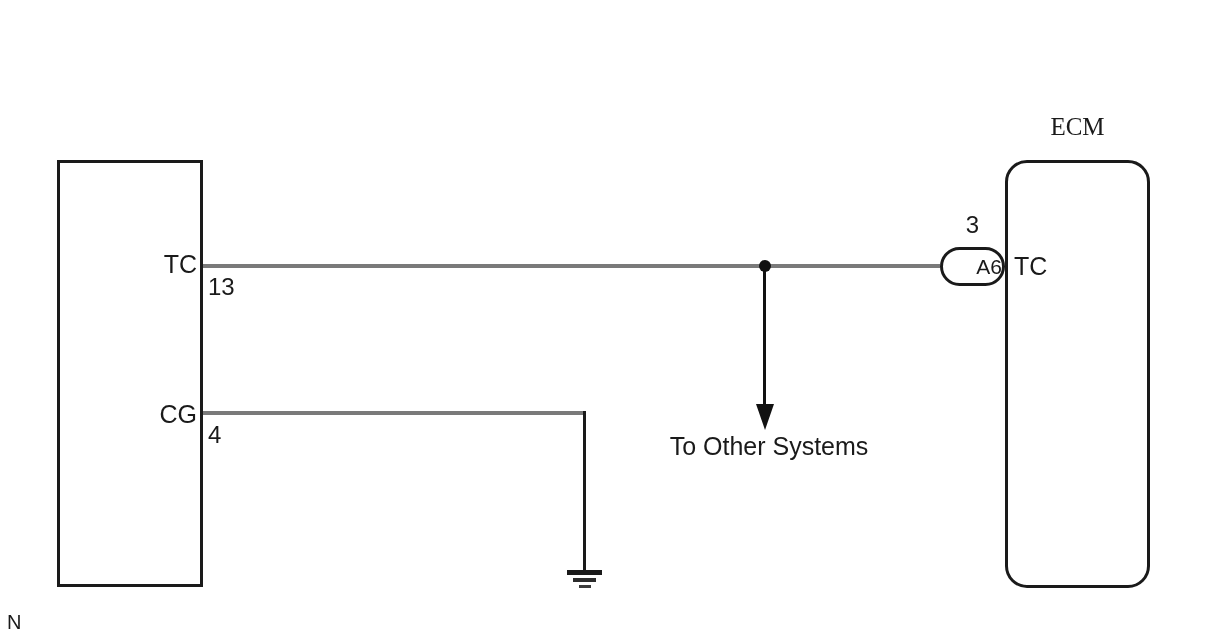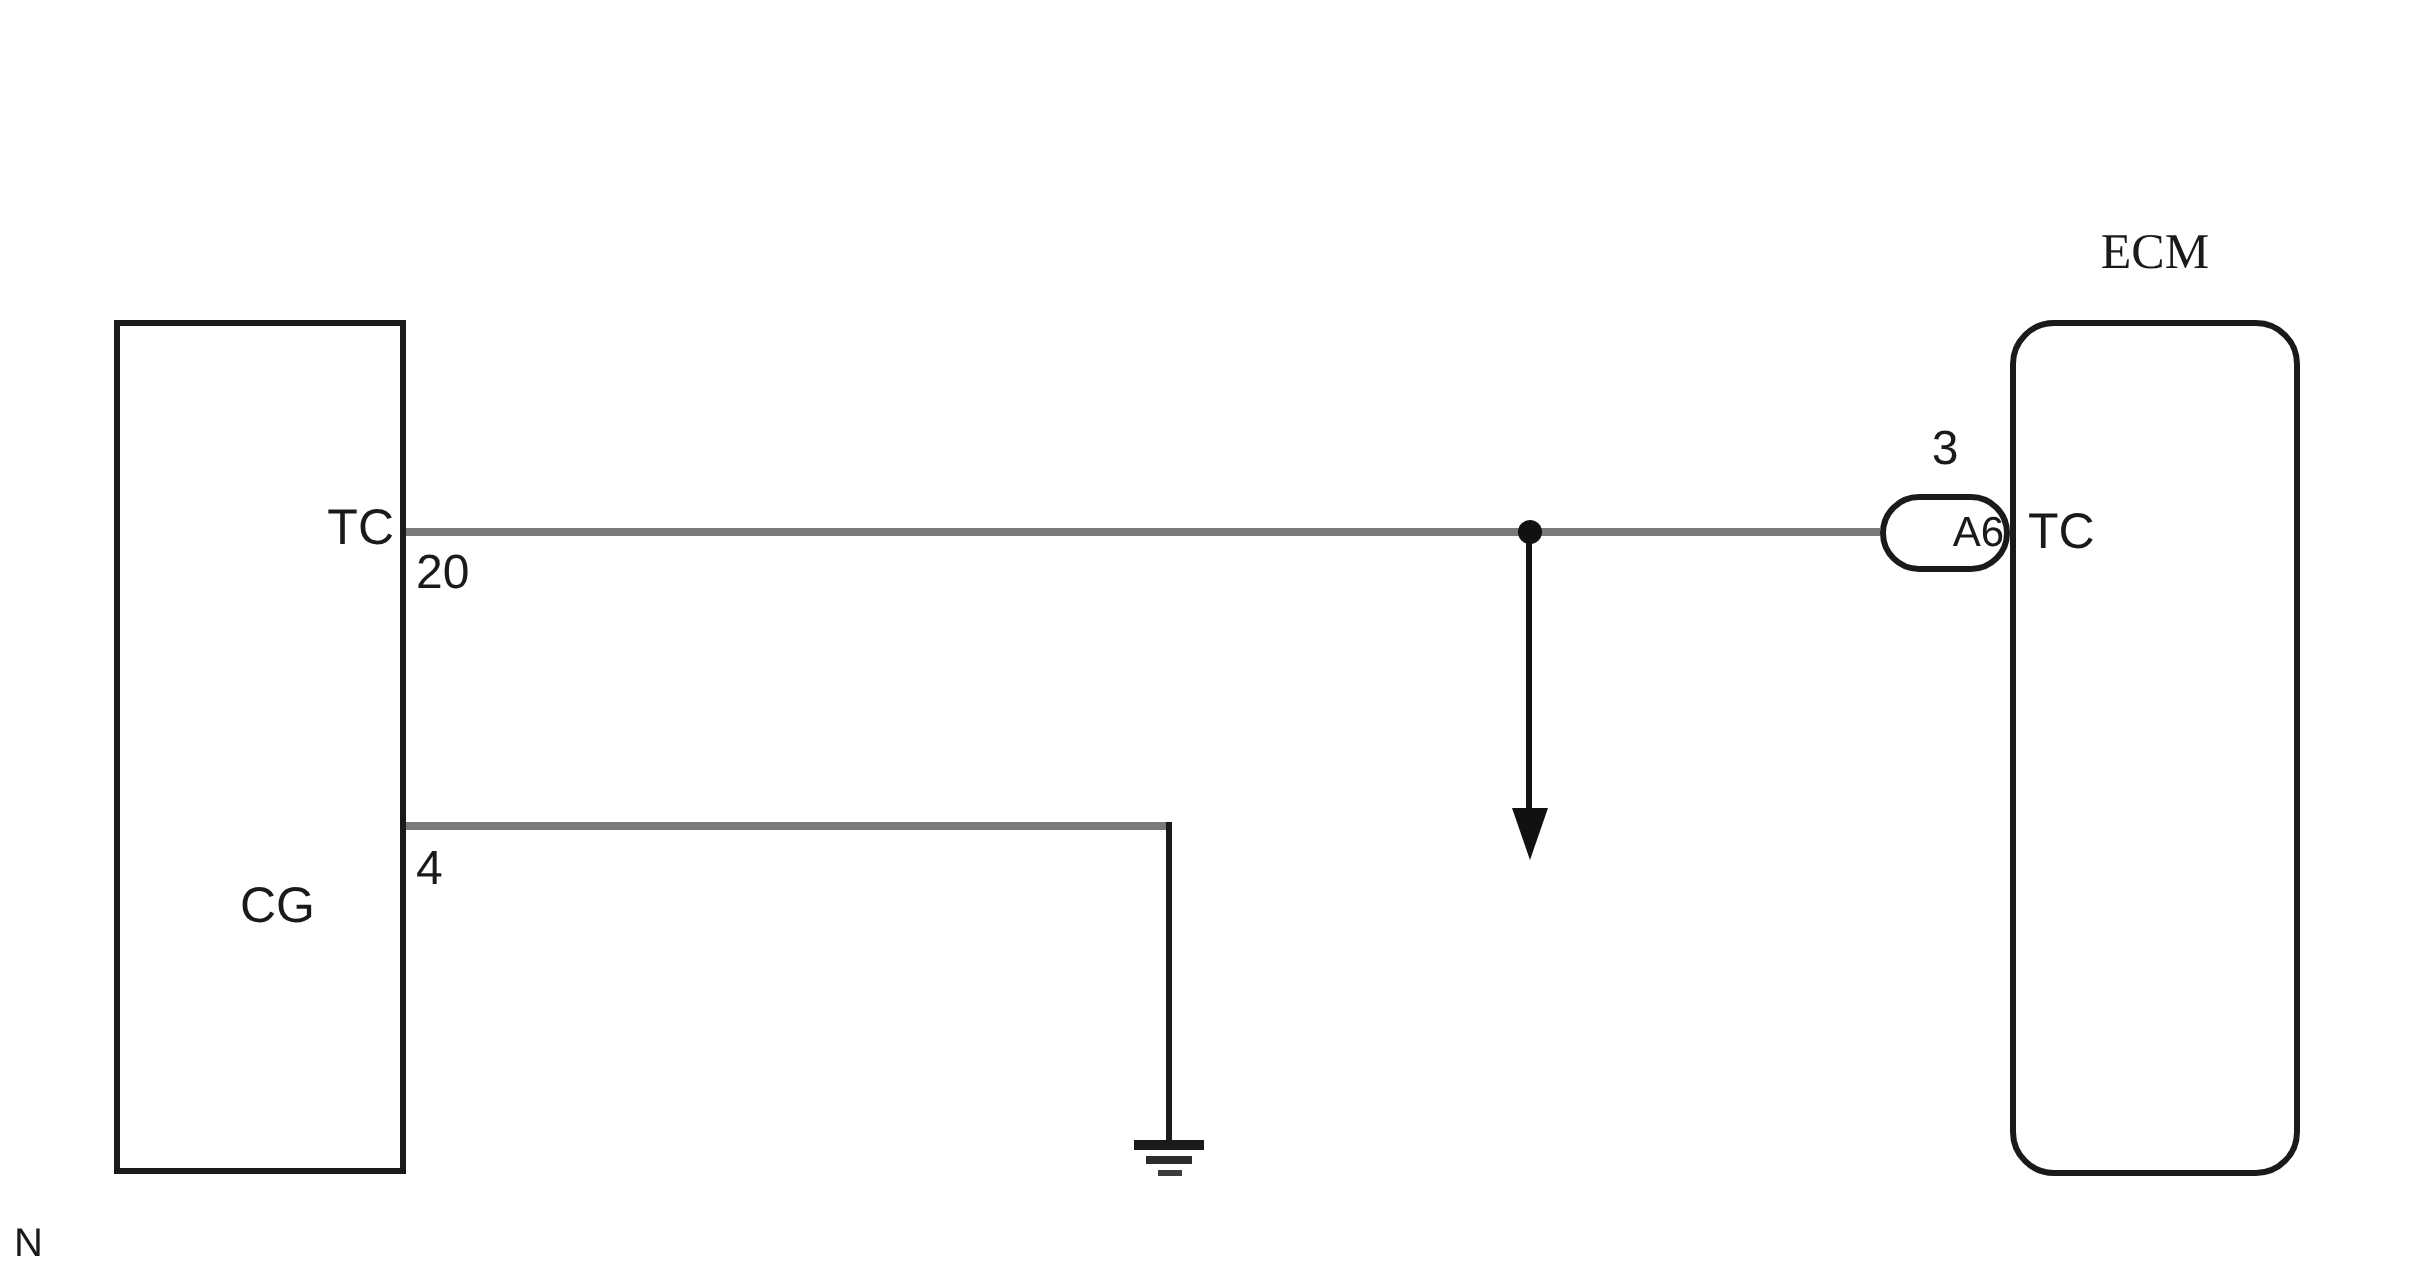--- a/index.html
+++ b/index.html
@@ -19,21 +19,21 @@
   }
   .abs{position:absolute;}
   .lbl{font-size:25px;line-height:1.12;color:var(--line);white-space:nowrap;}
   .num{font-size:24px;line-height:1;color:var(--line);white-space:nowrap;}
 
   
   .dlc3-box{left:57px;top:160px;width:146px;height:427px;border:3px solid var(--line);background:var(--bg);}
   .dlc3-title{left:96px;top:58px;}
   .pin-tc-label{left:120px;top:250px;width:77px;text-align:right;}
   .pin-tc-num{left:208px;top:275px;}
-  .pin-cg-label{left:120px;top:400px;width:77px;text-align:left;margin-top:39px;}
+  .pin-cg-label{left:120px;top:400px;width:77px;text-align:right;}
   .pin-cg-num{left:208px;top:423px;}
 
   
   .tc-wire{left:203px;top:264px;width:737px;height:4px;background:var(--wire);}
   .cg-wire{left:203px;top:411px;width:383px;height:4px;background:var(--wire);}
   .cg-drop{left:583px;top:411px;width:3px;height:160px;background:var(--line);}
 
   
   .gnd-bar1{left:567px;top:570px;width:35px;height:5px;background:var(--line);}
   .gnd-bar2{left:573px;top:578px;width:23px;height:4px;background:#2c2c2c;}
@@ -59,35 +59,36 @@
   .footnote{left:7px;top:612px;font-size:20px;line-height:1;}
 </style>
 </head>
 <body>
 
 <div class="canvas">
 
   <div class="abs dlc3-box"></div>
 
   <span class="abs lbl pin-tc-label">TC</span>
-  <span class="abs num pin-tc-num">20</span>
+  <span class="abs num pin-tc-num">13</span>
   <span class="abs lbl pin-cg-label">CG</span>
   <span class="abs num pin-cg-num">4</span>
 
   <div class="abs tc-wire"></div>
   <div class="abs cg-wire"></div>
   <div class="abs cg-drop"></div>
 
   <div class="abs gnd-bar1"></div>
   <div class="abs gnd-bar2"></div>
   <div class="abs gnd-bar3"></div>
 
   <div class="abs junction-dot"></div>
   <div class="abs arrow-line"></div>
   <div class="abs arrow-head"></div>
+  <div class="abs lbl branch-label">To Other Systems</div>
 
   <div class="abs lbl ecm-title">ECM</div>
   <div class="abs ecm-box"></div>
   <div class="abs ecm-pin-pill">
     <span>A6</span>
   </div>
   <span class="abs num ecm-pin-num">3</span>
   <span class="abs lbl ecm-pin-label">TC</span>
 
   <span class="abs footnote">N</span>

